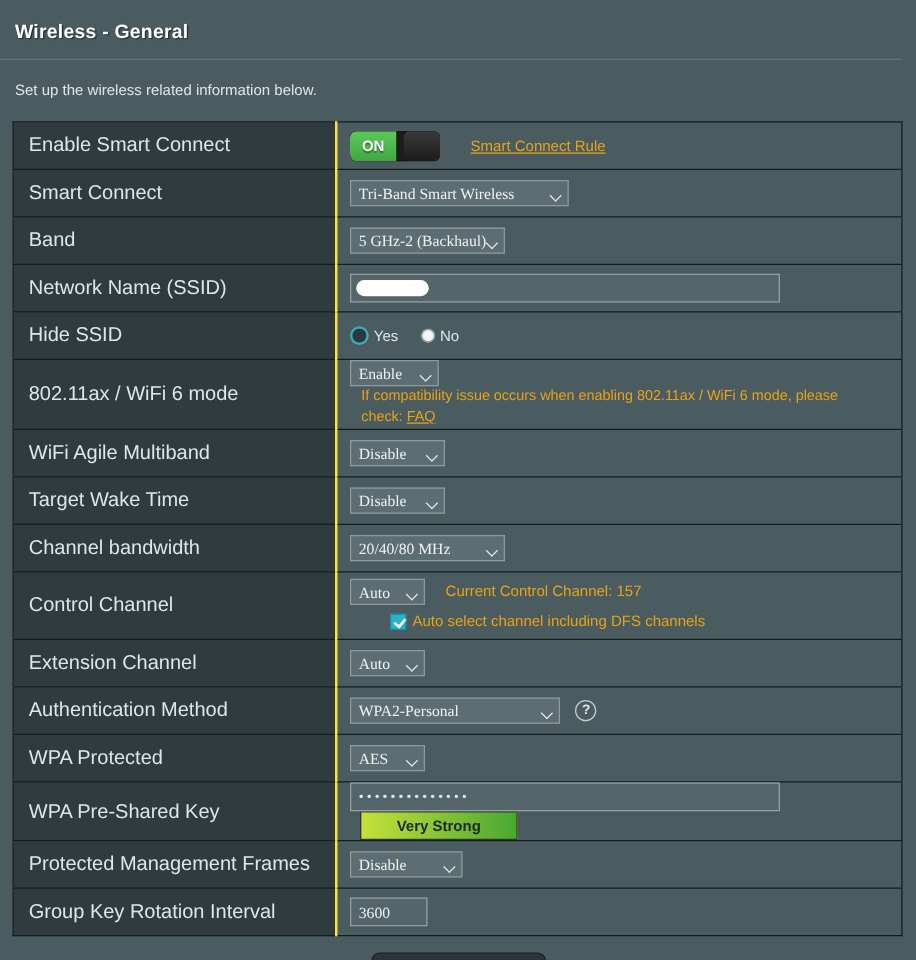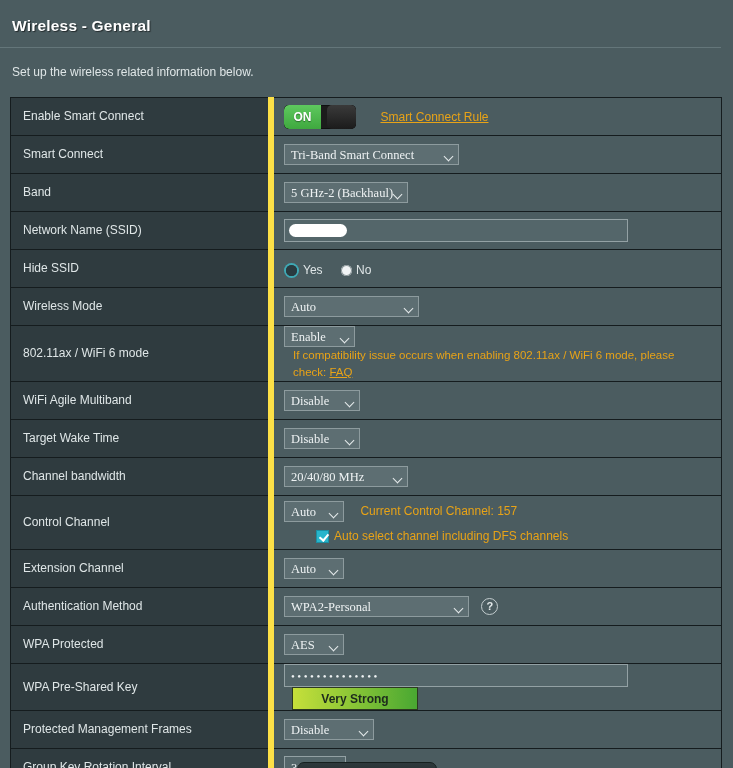--- a/index.html
+++ b/index.html
@@ -57,23 +57,23 @@
     table-layout: fixed;
   }
   .settings-table tr {
     border-bottom: 1px solid #151c1e;
   }
   .settings-table tr:last-child { border-bottom: none; }
 
   .cell-label {
     width: 245px;
     background: #2f3b3f;
-    border-right: 6px solid #fde047;
+    border-right: 2px solid #fde047;
     padding: 0 0 0 12px;
-    font-size: 12px;
+    font-size: 16px;
     color: #dfe6e7;
     vertical-align: middle;
     line-height: 15px;
   }
   .cell-value {
     background: #4b5c60;
     padding: 0 0 0 10px;
     vertical-align: middle;
   }
   .row-std .cell-label, .row-std .cell-value { height: 37px; }
@@ -148,21 +148,21 @@
     border-left: 1.6px solid #e6ebec;
     border-bottom: 1.6px solid #e6ebec;
     transform: rotate(-45deg);
   }
   .sel.w-fixed-175 { width: 175px; }
   .sel.w-fixed-145 { width: 124px; }
   .sel.w-fixed-135 { width: 135px; }
   .sel.w-fixed-83  { width: 71px;  }
   .sel.w-fixed-76  { width: 76px;  }
   .sel.w-fixed-60  { width: 60px;  }
-  .sel.w-fixed-160 { width: 185px; }
+  .sel.w-fixed-160 { width: 168px; }
   .sel.w-fixed-90  { width: 90px;  }
 
   
   .tinput {
     display: inline-block;
     vertical-align: middle;
     background: #54666a;
     border: 1px solid #93a1a4;
     color: #eef2f3;
     font-size: 12.5px;
@@ -343,21 +343,21 @@
             <span class="on-part">ON</span>
             <span class="knob"></span>
           </span>
           <span class="link-inline">Smart Connect Rule</span>
         </td>
       </tr>
 
       <tr class="row-std">
         <td class="cell-label">Smart Connect</td>
         <td class="cell-value">
-          <span class="sel w-fixed-175">Tri-Band Smart Connect</span>
+          <span class="sel w-fixed-175">Tri-Band Smart Wireless</span>
         </td>
       </tr>
 
       <tr class="row-std">
         <td class="cell-label">Band</td>
         <td class="cell-value">
           <span class="sel w-fixed-145">5 GHz-2 (Backhaul)</span>
         </td>
       </tr>
 
@@ -378,26 +378,20 @@
             <span class="radio-item">
               <span class="radio-dot on"></span><span class="radio-label">Yes</span>
             </span>
             <span class="radio-item">
               <span class="radio-dot"></span><span class="radio-label">No</span>
             </span>
           </span>
         </td>
       </tr>
 
-      <tr class="row-std">
-        <td class="cell-label">Wireless Mode</td>
-        <td class="cell-value">
-          <span class="sel w-fixed-135">Auto</span>
-        </td>
-      </tr>
 
       <tr class="row-xtall">
         <td class="cell-label">802.11ax / WiFi 6 mode</td>
         <td class="cell-value">
           <span class="sel w-fixed-83">Enable</span>
           <span class="note note-wide"><span>If compatibility issue occurs when enabling 802.11ax / WiFi 6 mode, please check: </span><a>FAQ</a></span>
         </td>
       </tr>
 
       <tr class="row-std">

